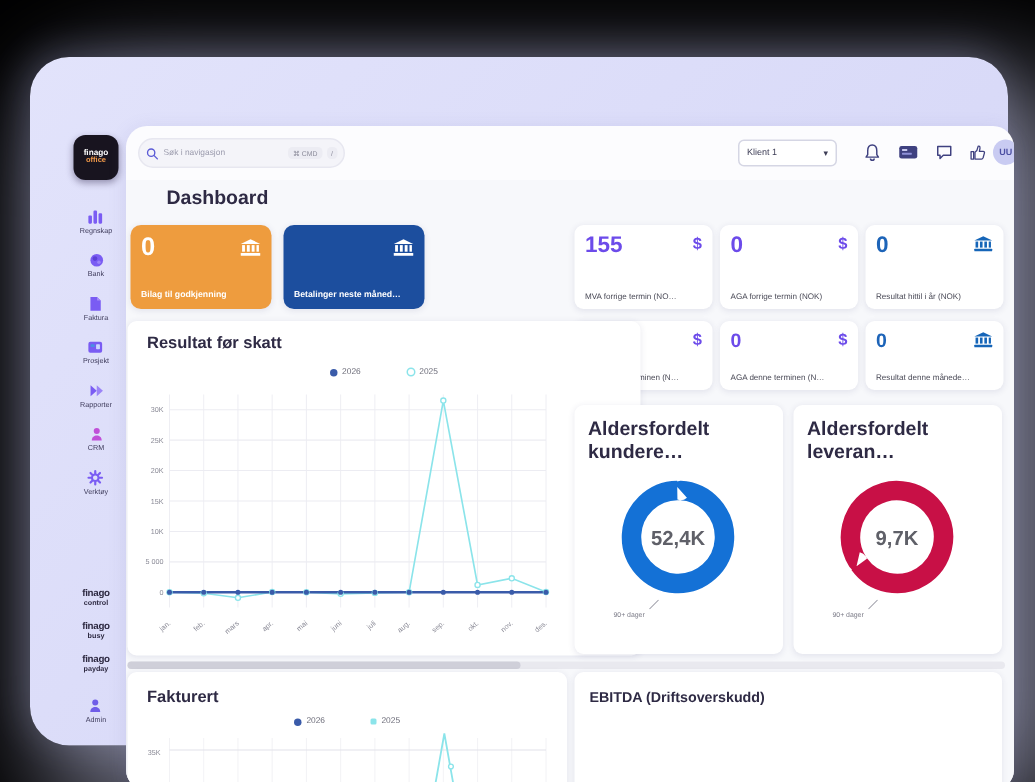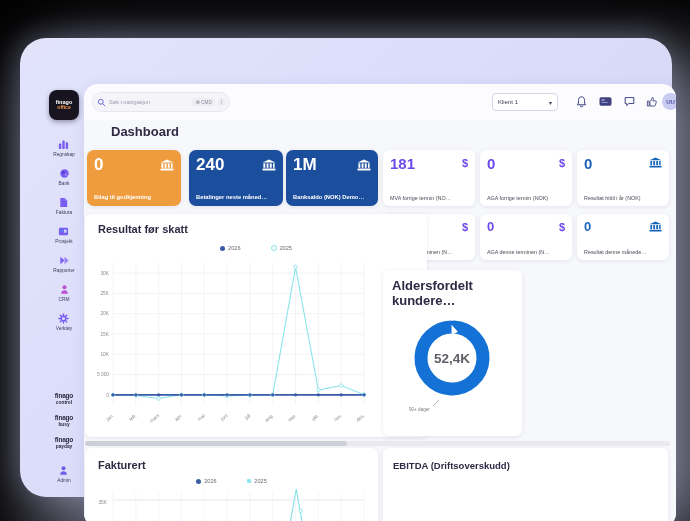--- a/index.html
+++ b/index.html
@@ -225,47 +225,34 @@
           <rect x="1.4" y="4.4" width="1.9" height="4.4"></rect>
           <rect x="4.6" y="4.4" width="1.9" height="4.4"></rect>
           <rect x="7.8" y="4.4" width="1.9" height="4.4"></rect>
           <rect x="11" y="4.4" width="1.6" height="4.4"></rect>
           <rect x="0.5" y="9.6" width="13" height="1.9" rx="0.4"></rect>
       </svg>
       <div class="lbl">Bilag til godkjenning</div>
     </div>
 
     <div class="card kpi-col bg-royal" style="left:105px;top:66px;width:94px;height:56px;">
-      <div class="val">240</div>
       <svg class="ico" width="14" height="12" viewBox="0 0 14 12" fill="#fff">
         <path d="M7 0.5 L13.5 3.6 H0.5 Z"></path>
           <rect x="1.4" y="4.4" width="1.9" height="4.4"></rect>
           <rect x="4.6" y="4.4" width="1.9" height="4.4"></rect>
           <rect x="7.8" y="4.4" width="1.9" height="4.4"></rect>
           <rect x="11" y="4.4" width="1.6" height="4.4"></rect>
           <rect x="0.5" y="9.6" width="13" height="1.9" rx="0.4"></rect>
       </svg>
       <div class="lbl">Betalinger neste måned…</div>
     </div>
 
-    <div class="card kpi-col bg-royal" style="left:202px;top:66px;width:92px;height:56px;">
-      <div class="val">1M</div>
-      <svg class="ico" width="14" height="12" viewBox="0 0 14 12" fill="#fff">
-        <path d="M7 0.5 L13.5 3.6 H0.5 Z"></path>
-          <rect x="1.4" y="4.4" width="1.9" height="4.4"></rect>
-          <rect x="4.6" y="4.4" width="1.9" height="4.4"></rect>
-          <rect x="7.8" y="4.4" width="1.9" height="4.4"></rect>
-          <rect x="11" y="4.4" width="1.6" height="4.4"></rect>
-          <rect x="0.5" y="9.6" width="13" height="1.9" rx="0.4"></rect>
-      </svg>
-      <div class="lbl">Banksaldo (NOK) Demo…</div>
-    </div>
 
     <div class="card kpi-w" style="left:299px;top:66px;width:92px;height:56px;">
-      <div class="val v-purple">181</div>
+      <div class="val v-purple">155</div>
       <span class="ico dollar">$</span>
       <div class="lbl">MVA forrige termin (NO…</div>
     </div>
     <div class="card kpi-w" style="left:396px;top:66px;width:92px;height:56px;">
       <div class="val v-purple">0</div>
       <span class="ico dollar">$</span>
       <div class="lbl">AGA forrige termin (NOK)</div>
     </div>
     <div class="card kpi-w" style="left:493px;top:66px;width:92px;height:56px;">
       <div class="val v-blue">0</div>
@@ -386,20 +373,29 @@
     <div class="card" style="left:299px;top:186px;width:139px;height:166px;">
       <div class="panel-title sm">Aldersfordelt kundere…</div>
       <svg width="139" height="140" style="position:absolute;left:0;top:22px;">
         <circle class="donut-ring donut-blue" cx="69" cy="66" r="31" pathLength="100" stroke-dasharray="98.9 1.1" transform="rotate(-87 69 66)"></circle>
         <text class="donut-value" x="69" y="71">52,4K</text>
         <polyline points="50,114 56,108" fill="none" stroke="#9a9aa5" stroke-width="0.7"></polyline>
         <text class="donut-note" x="26" y="119">90+ dager</text>
       </svg>
     </div>
 
+    <div class="card" style="left:445px;top:186px;width:139px;height:166px;">
+      <div class="panel-title sm">Aldersfordelt leveran…</div>
+      <svg width="139" height="140" style="position:absolute;left:0;top:22px;">
+        <circle class="donut-ring donut-red" cx="69" cy="66" r="31" pathLength="100" stroke-dasharray="98.9 1.1" transform="rotate(148 69 66)"></circle>
+        <text class="donut-value" x="69" y="71">9,7K</text>
+        <polyline points="50,114 56,108" fill="none" stroke="#9a9aa5" stroke-width="0.7"></polyline>
+        <text class="donut-note" x="26" y="119">90+ dager</text>
+      </svg>
+    </div>
 
     <div class="hscroll">
       <div class="thumb"></div>
     </div>
 
     <div class="card" style="left:1px;top:364px;width:293px;height:92px;">
       <div class="panel-title" style="top:11px;">Fakturert</div>
       <div class="legend" style="top:30px;">
         <span class="leg-item">
           <span class="dot26"></span>

